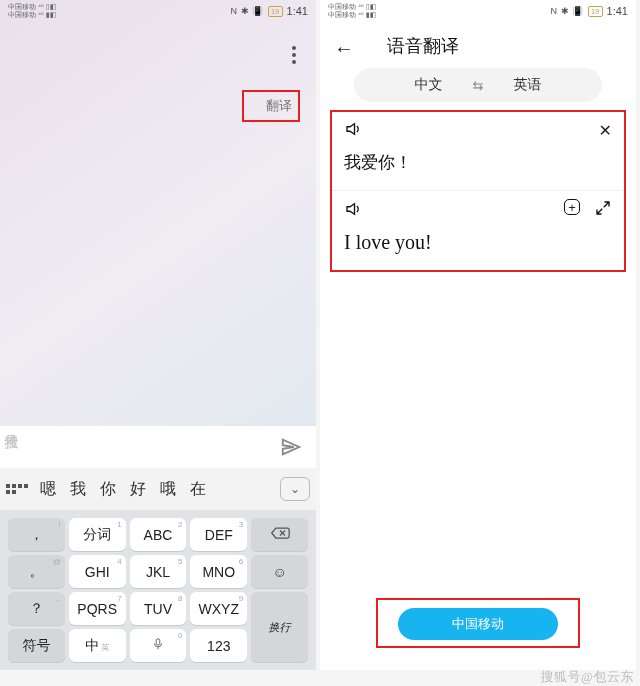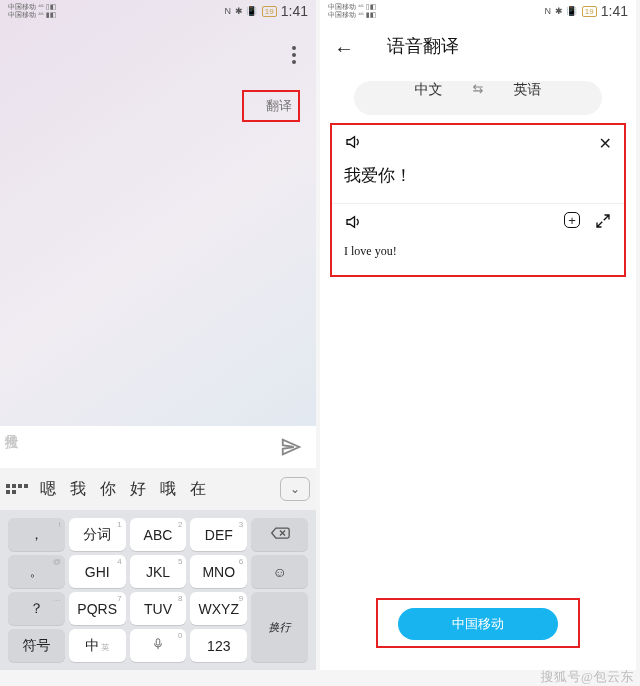--- a/index.html
+++ b/index.html
@@ -18,21 +18,21 @@
   .phone.right { right: 4px; background: #fff; }
 
   
   .statusbar {
     height: 22px; display: flex; align-items: center;
     font-size: 8px; color: #555; padding: 0 8px;
     justify-content: space-between;
   }
   .statusbar .carrier { font-size: 7px; line-height: 8px; color: #666; }
   .statusbar .rgroup { display: flex; align-items: center; gap: 4px; font-size: 9px; }
-  .statusbar .time { font-size: 14px; font-weight: 500; color: #444; }
+  .statusbar .time { font-size: 11px; font-weight: 500; color: #444; }
 
   
   .left .dots {
     position: absolute; top: 46px; right: 20px;
     display: flex; flex-direction: column; gap: 3px;
   }
   .left .dots span { width: 4px; height: 4px; background:#555; border-radius:50%; }
 
   .translate-chip {
     position: absolute; top: 90px; right: 16px;
@@ -79,36 +79,36 @@
   .kbd td .sup { position:absolute; top:2px; right:4px; font-size:8px; color:#aaa;}
   .kbd td.kb-zh .sub { font-size:8px; color:#aaa; margin-left:2px;}
 
   
   .right .titlebar {
     display:flex; align-items:center; gap:14px; padding:12px 14px 6px;
   }
   .right .titlebar .back { font-size:20px; color:#222; }
   .right .titlebar .title { font-size:18px; font-weight:500; color:#111;margin-left:19px;}
   .langswitch {
-    margin:17px 34px 8px; height:34px; background:#f3f3f4; border-radius:18px;
-    display:flex; align-items:flex-start; justify-content:center; gap:30px;
+    margin:4px 34px 8px; height:34px; background:#f3f3f4; border-radius:18px;
+    display:flex; align-items:center; justify-content:center; gap:30px;
     font-size:14px; color:#333;
   }
   .langswitch .swap { color:#888; font-size:13px;}
   .cardwrap {
     margin:6px 10px; border:2px solid #e62020; padding:0 0;
   }
   .card {
     padding:8px 12px 16px; border-bottom:1px solid #eee;
   }
   .card:last-child { border-bottom:none;}
   .card .row1 { display:flex; align-items:center; justify-content:space-between; font-size:15px;color:#222;}
   .card .row1 .icons { display:flex; gap:14px; font-size:16px; color:#222;}
   .card .txt { margin-top:10px; font-size:17px; color:#111;}
-  .card .txt.en { font-family: Georgia, 'Times New Roman', serif; font-size:12px;}
+  .card .txt.en { font-family: Georgia, 'Times New Roman', serif; font-size:20px;}
   .svgico { width:18px; height:18px; }
 
   .pressbar {
     position:absolute; left:56px; right:56px; bottom:22px;
     border:2px solid #e62020; padding:8px 6px 6px;
     display:flex; justify-content:center;
   }
   .pressbtn {
     width: 160px; height:32px; background:#17b4ef; color:#fff;
     border-radius:16px; display:flex; align-items:center; justify-content:center;

